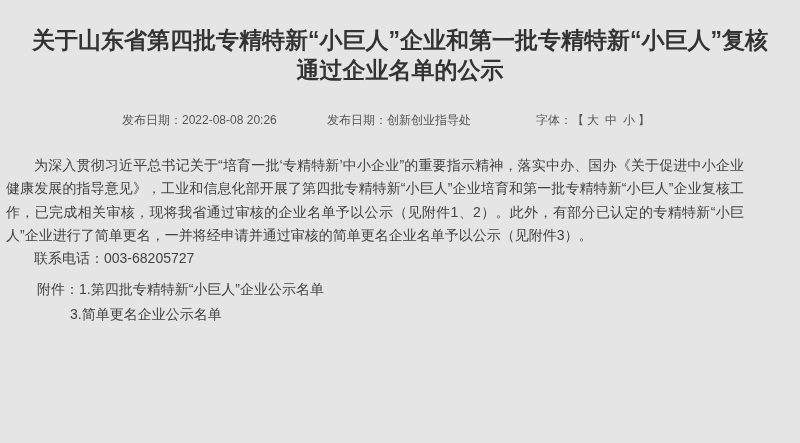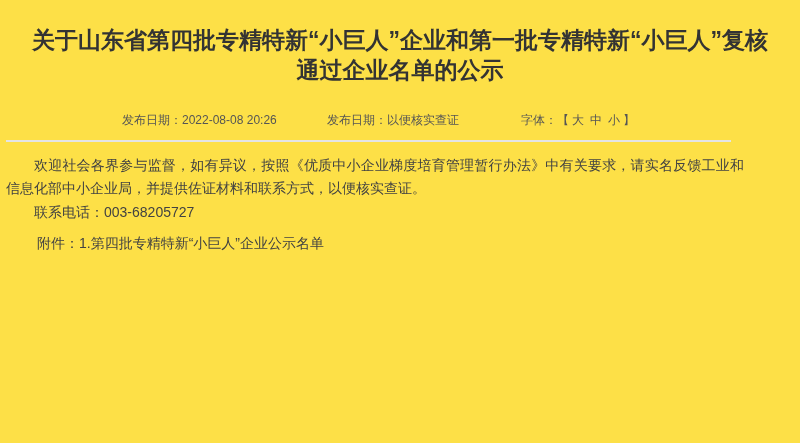--- a/index.html
+++ b/index.html
@@ -4,21 +4,21 @@
 <style>
   html, body {
     margin: 0;
     padding: 0;
     background: #ffffff;
   }
   .page {
     position: relative;
     width: 800px;
     height: 443px;
-    background: #fde047;
+    background: #e5e5e5;
     overflow: hidden;
     font-family: "Liberation Sans", "DejaVu Sans", sans-serif;
   }
   .title {
     width: 744px;
     margin: 0 auto;
     padding-top: 25px;
     text-align: center;
     font-size: 23px;
     line-height: 30px;
@@ -29,21 +29,21 @@
     position: relative;
     height: 17px;
     margin-top: 27px;
     font-size: 12px;
     line-height: 17px;
     color: #555555;
     white-space: nowrap;
   }
   .meta-publish { position: absolute; left: 122px; top: 0; }
   .meta-source  { position: absolute; left: 327px; top: 0; }
-  .meta-font    { position: absolute; left: 521px; top: 0; }
+  .meta-font    { position: absolute; left: 536px; top: 0; }
   .meta-font .opt { margin: 0 3px; cursor: pointer; }
   .divider {
     height: 2px;
     background: #e4e4e4;
     margin: 11px 69px 0 6px;
   }
   .content {
     margin: 12px 56px 0 6px;
     font-size: 14px;
     line-height: 23.3px;
@@ -71,33 +71,36 @@
 
 <div class="page">
 
   <h1 class="title">关于山东省第四批专精特新“小巨人”企业和第一批专精特新“小巨人”复核通过企业名单的公示</h1>
 
   <div class="meta">
     <span class="meta-publish">
       <span>发布日期：</span><span>2022-08-08 20:26</span>
     </span>
     <span class="meta-source">
-      <span>发布日期：</span><span>以便核实查证</span>
+      <span>发布日期：</span><span>创新创业指导处</span>
     </span>
     <span class="meta-font">
       <span>字体：</span><span>【</span><span class="opt">大</span><span class="opt">中</span><span class="opt">小</span><span>】</span>
     </span>
   </div>
 
   <div class="divider"></div>
 
   <div class="content">
-    <p>欢迎社会各界参与监督，如有异议，按照《优质中小企业梯度培育管理暂行办法》中有关要求，请实名反馈工业和信息化部中小企业局，并提供佐证材料和联系方式，以便核实查证。</p>
+    <p>为深入贯彻习近平总书记关于“培育一批‘专精特新’中小企业”的重要指示精神，落实中办、国办《关于促进中小企业健康发展的指导意见》，工业和信息化部开展了第四批专精特新“小巨人”企业培育和第一批专精特新“小巨人”企业复核工作，已完成相关审核，现将我省通过审核的企业名单予以公示（见附件1、2）。此外，有部分已认定的专精特新“小巨人”企业进行了简单更名，一并将经申请并通过审核的简单更名企业名单予以公示（见附件3）。</p>
     <p>联系电话：003-68205727</p>
 
     <div class="attachments">
       <div class="att-first">
         <span>附件：</span><a class="att-link">1.第四批专精特新“小巨人”企业公示名单</a>
+      </div>
+      <div class="att-rest">
+        <a class="att-link">3.简单更名企业公示名单</a>
       </div>
     </div>
   </div>
 
 </div>
 
 </body></html>

